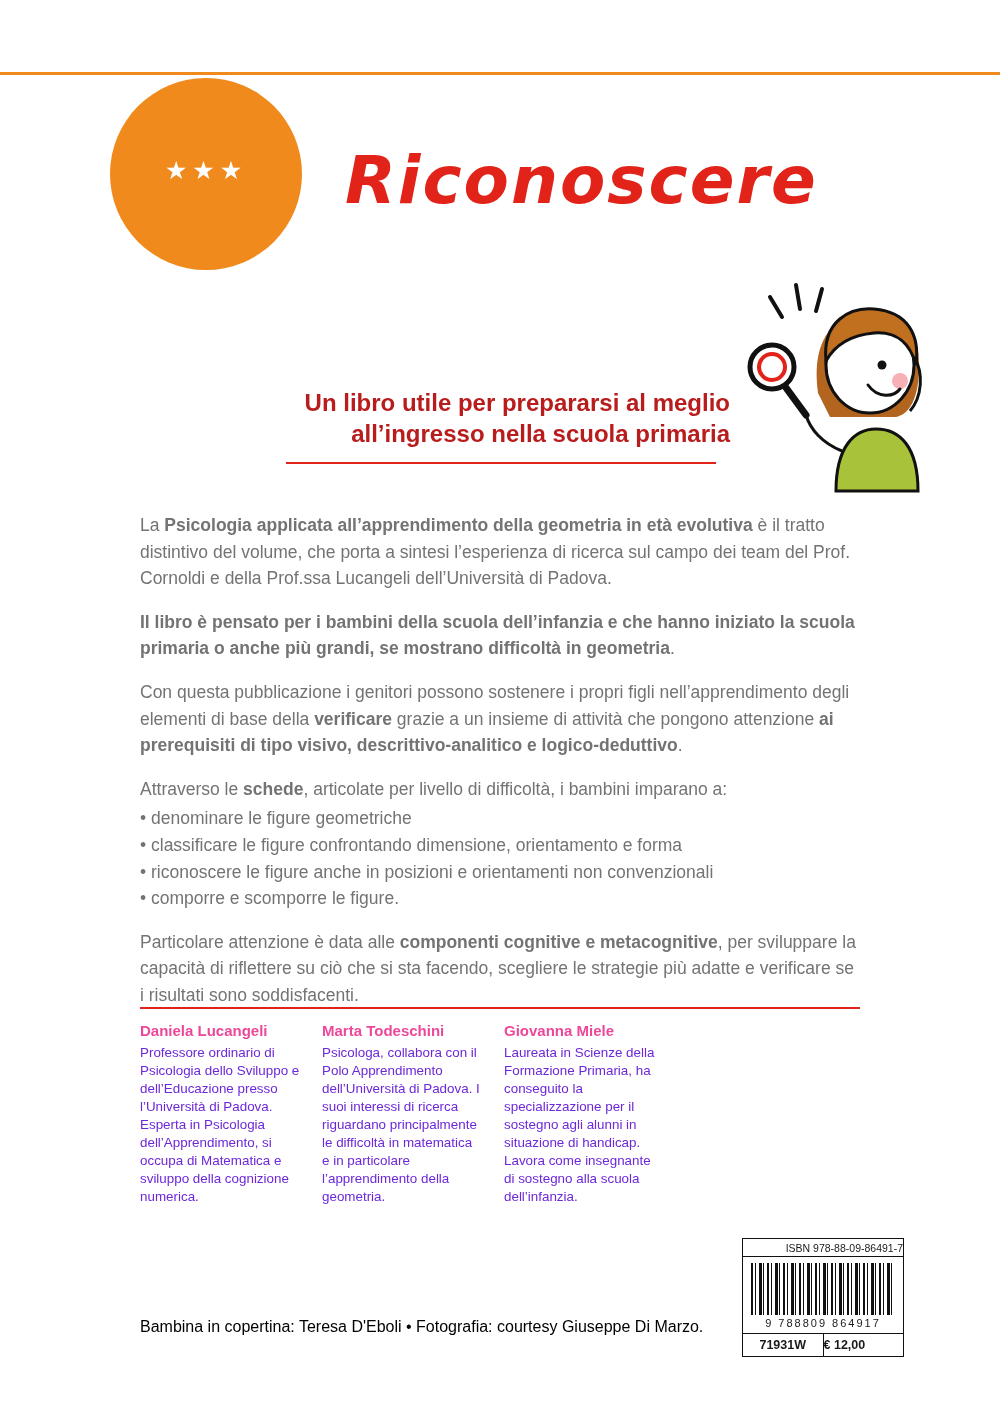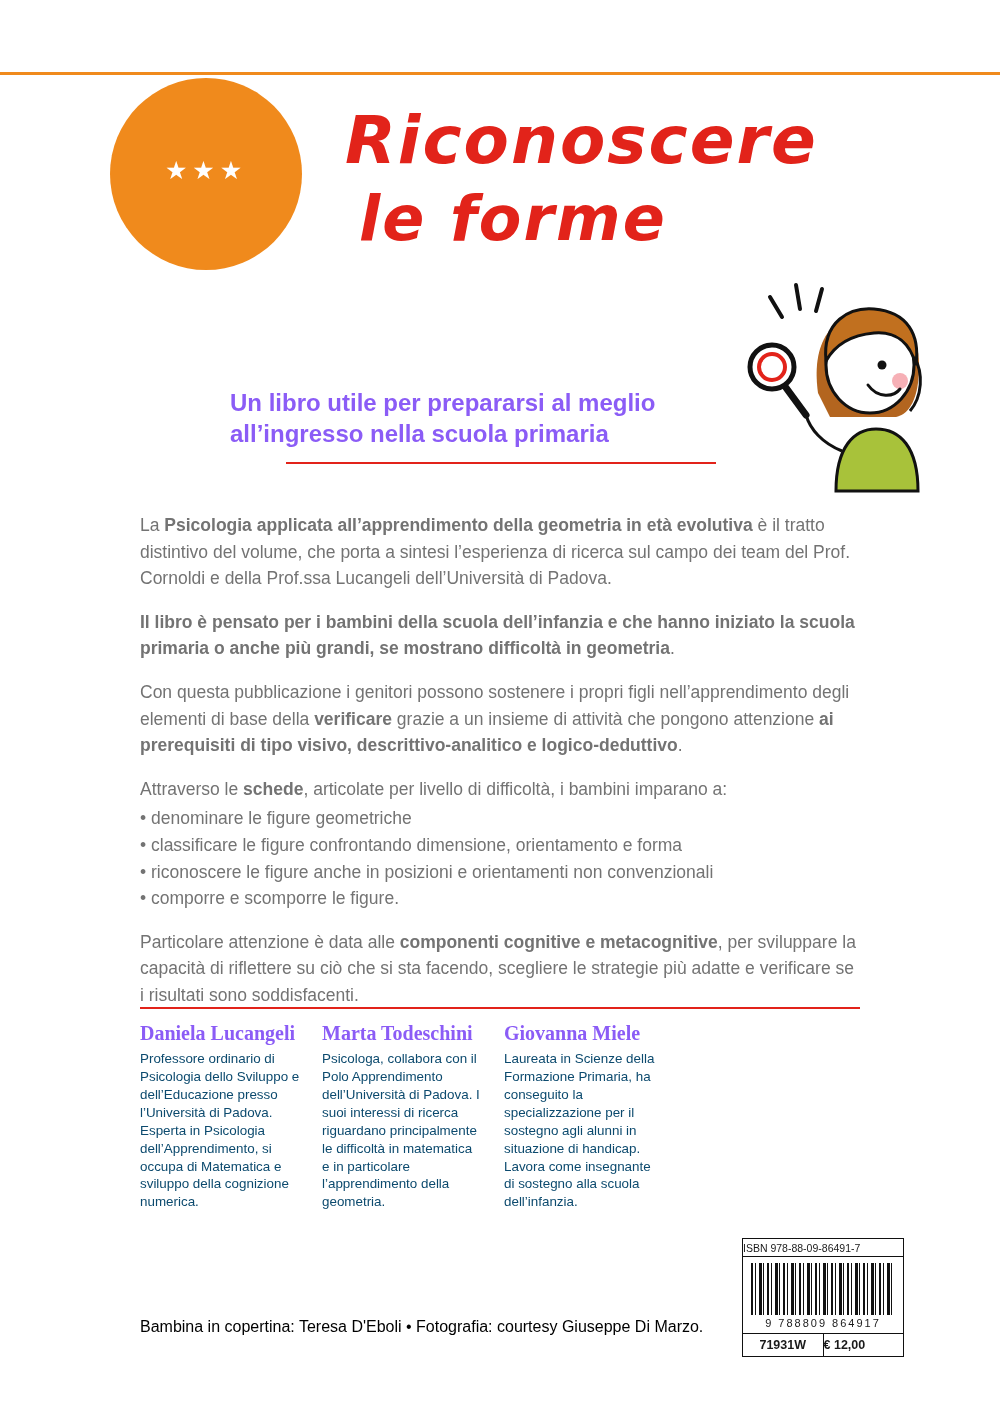--- a/index.html
+++ b/index.html
@@ -68,38 +68,39 @@
   .title-line {
     color: #e2231a;
     font-family: "DejaVu Sans", sans-serif;
     font-weight: bold;
     font-style: italic;
     letter-spacing: 2px;
   }
   .title-line1 {
     font-size: 66px;
     line-height: 1;
+    margin-top: 40px;
   }
   .title-line2 {
     font-size: 62px;
     line-height: 1;
     margin-top: 14px;
     margin-left: 14px;
   }
   
   .subtitle {
     position: absolute;
     left: 230px;
     top: 388px;
     width: 500px;
-    text-align: left;
+    text-align: right;
     font-size: 24px;
     font-weight: bold;
     line-height: 1.28;
-    color: #8b5cf6;
+    color: #b91c1c;
   }
   .subtitle-rule {
     position: absolute;
     left: 286px;
     top: 462px;
     width: 430px;
     height: 2px;
     background: #e2231a;
   }
   
@@ -140,52 +141,51 @@
     top: 1022px;
     width: 726px;
     display: flex;
     gap: 22px;
   }
   .bio {
     width: 160px;
   }
   .bio h4 {
     margin: 0 0 5px 0;
-    font-size: 20px;
+    font-size: 15px;
     font-weight: bold;
     line-height: 1.14;
-    color: #8b5cf6;
-    font-family: Liberation Serif, serif;
+    color: #ec4899;
   }
   .bio p {
     margin: 0;
     font-size: 13.4px;
     line-height: 1.34;
-    color: #0c4a6e;
+    color: #6d28d9;
   }
   
   .footer-note {
     position: absolute;
     left: 140px;
     top: 1318px;
     font-size: 16px;
     color: #000000;
   }
   
   .barcode-block {
     position: absolute;
     right: 96px;
     top: 1238px;
     width: 160px;
     border: 1px solid #111;
     background: #fff;
   }
   .isbn-line {
     font-size: 10.5px;
-    text-align: left;
+    text-align: right;
     padding: 3px 0 2px;
     border-bottom: 1px solid #111;
     font-family: "Liberation Sans", sans-serif;
   }
   .bars {
     height: 52px;
     margin: 6px 8px 0 8px;
     background:
       repeating-linear-gradient(90deg,
         #111 0px, #111 2px, #fff 2px, #fff 4px,
@@ -223,21 +223,20 @@
 <div class="page">
 
   <div class="top-rule"></div>
 
   <div class="badge">
     <div class="stars">★★★</div>
   </div>
 
   <div class="title-wrap">
     <div class="title-line title-line1">Riconoscere</div>
-    <div class="title-line title-line2">le forme</div>
   </div>
 
   <div class="illustration">
     <svg width="230" height="230" viewBox="0 0 230 230" xmlns="http://www.w3.org/2000/svg">
 
       <g stroke="#111" stroke-width="4" stroke-linecap="round">
         <line x1="60" y1="32" x2="72" y2="52"></line>
         <line x1="86" y1="20" x2="90" y2="44"></line>
         <line x1="112" y1="24" x2="106" y2="46"></line>
       </g>

